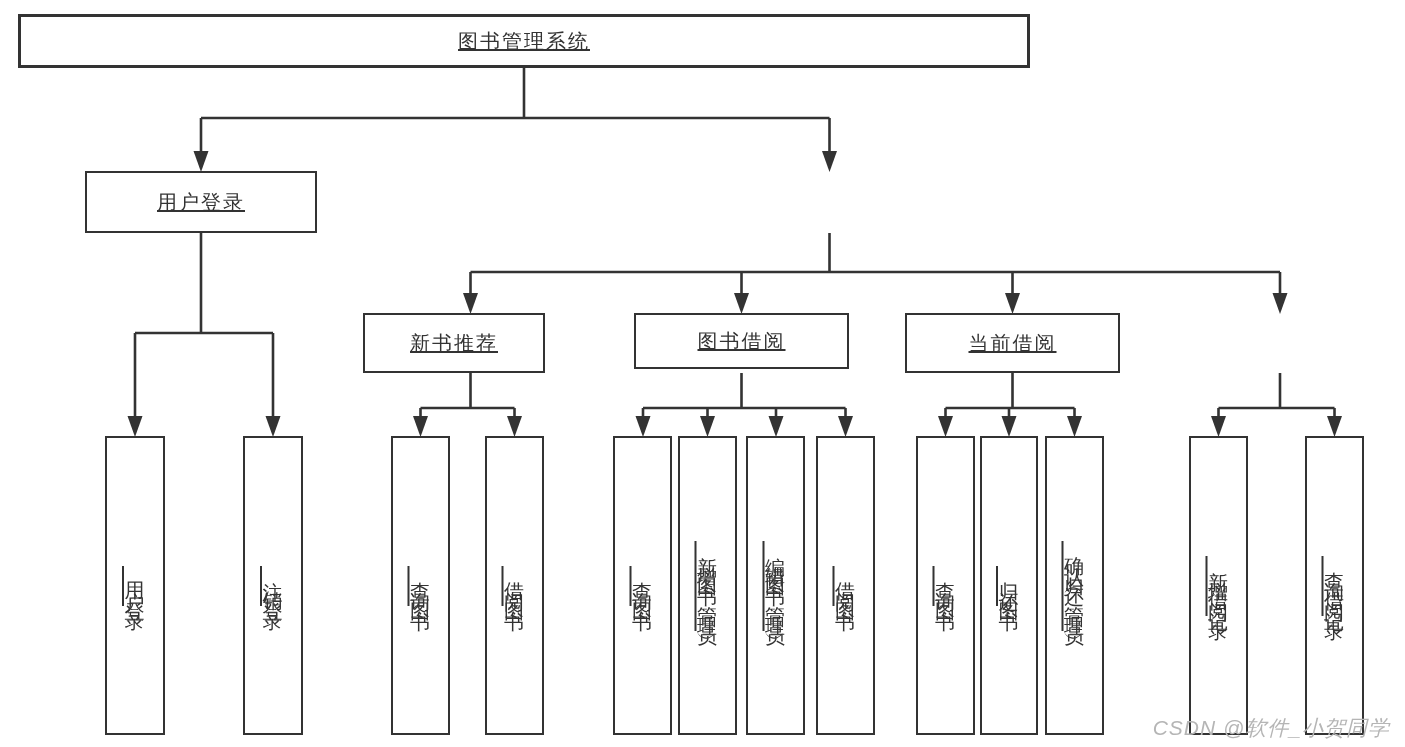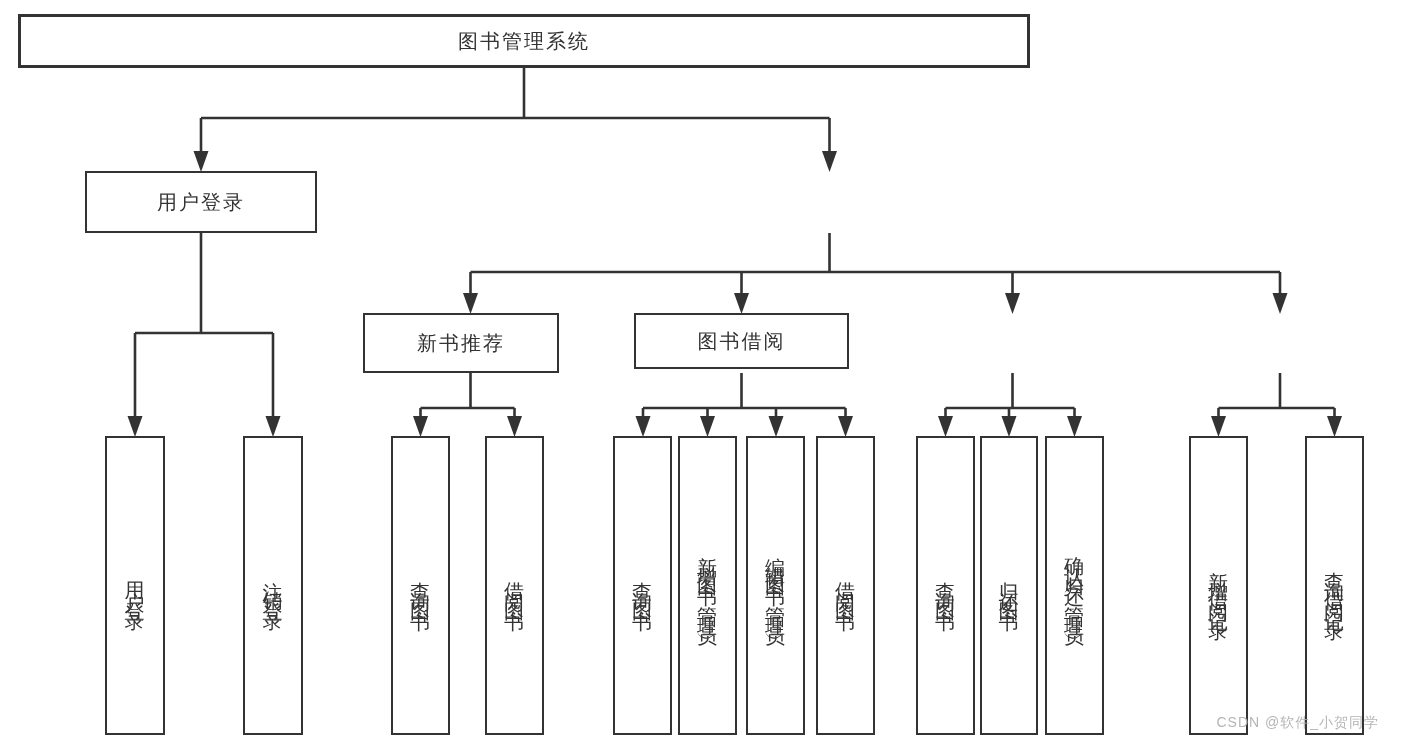--- a/index.html
+++ b/index.html
@@ -18,29 +18,29 @@
   .ah{fill:var(--line);stroke:none;}
   .node{
     position:absolute;box-sizing:border-box;
     background:var(--box-fill);
     border:2.5px solid var(--box-border);
     display:flex;align-items:center;justify-content:center;
   }
   .node.root{border-width:3px;}
   .lbl{
     color:var(--text);font-size:20px;line-height:1.25;
-    letter-spacing:2px;white-space:nowrap;
+    letter-spacing:2px;white-space:nowrap;text-decoration:underline;
   }
   .node.v .lbl{
     writing-mode:vertical-rl;text-orientation:mixed;
     letter-spacing:10px;line-height:1;white-space:normal;
   }
   .watermark{
-    position:absolute;right:26px;top:714px;
-    color:var(--watermark);font-size:14px;letter-spacing:1px;
+    position:absolute;right:15px;top:714px;
+    color:var(--watermark);font-size:21px;letter-spacing:1px;font-style:italic;
   }
 </style>
 </head>
 <body>
 
 <div class="stage">
 
   <svg class="wires" width="1405" height="747" viewBox="0 0 1405 747">
     <g>
 
@@ -85,25 +85,28 @@
   </svg>
 
   <div class="node root" style="left:18px;top:14px;width:1012px;height:54px">
     <span class="lbl">图书管理系统</span>
   </div>
 
   <div class="node" style="left:85px;top:171px;width:232px;height:62px">
     <span class="lbl">用户登录</span>
   </div>
 
-  <div class="node" style="left:363px;top:313px;width:196px;height:60px">
+  <div class="node" style="left:363px;top:313px;width:182px;height:60px">
     <span class="lbl">新书推荐</span>
   </div>
   <div class="node" style="left:634px;top:313px;width:215px;height:56px">
     <span class="lbl">图书借阅</span>
+  </div>
+  <div class="node" style="left:905px;top:313px;width:215px;height:60px">
+    <span class="lbl">当前借阅</span>
   </div>
 
   <div class="node v" style="left:105px;top:436px;width:60px;height:299px">
     <span class="lbl">用户登录</span>
   </div>
   <div class="node v" style="left:243px;top:436px;width:60px;height:299px">
     <span class="lbl">注销登录</span>
   </div>
 
   <div class="node v" style="left:391px;top:436px;width:59px;height:299px">

